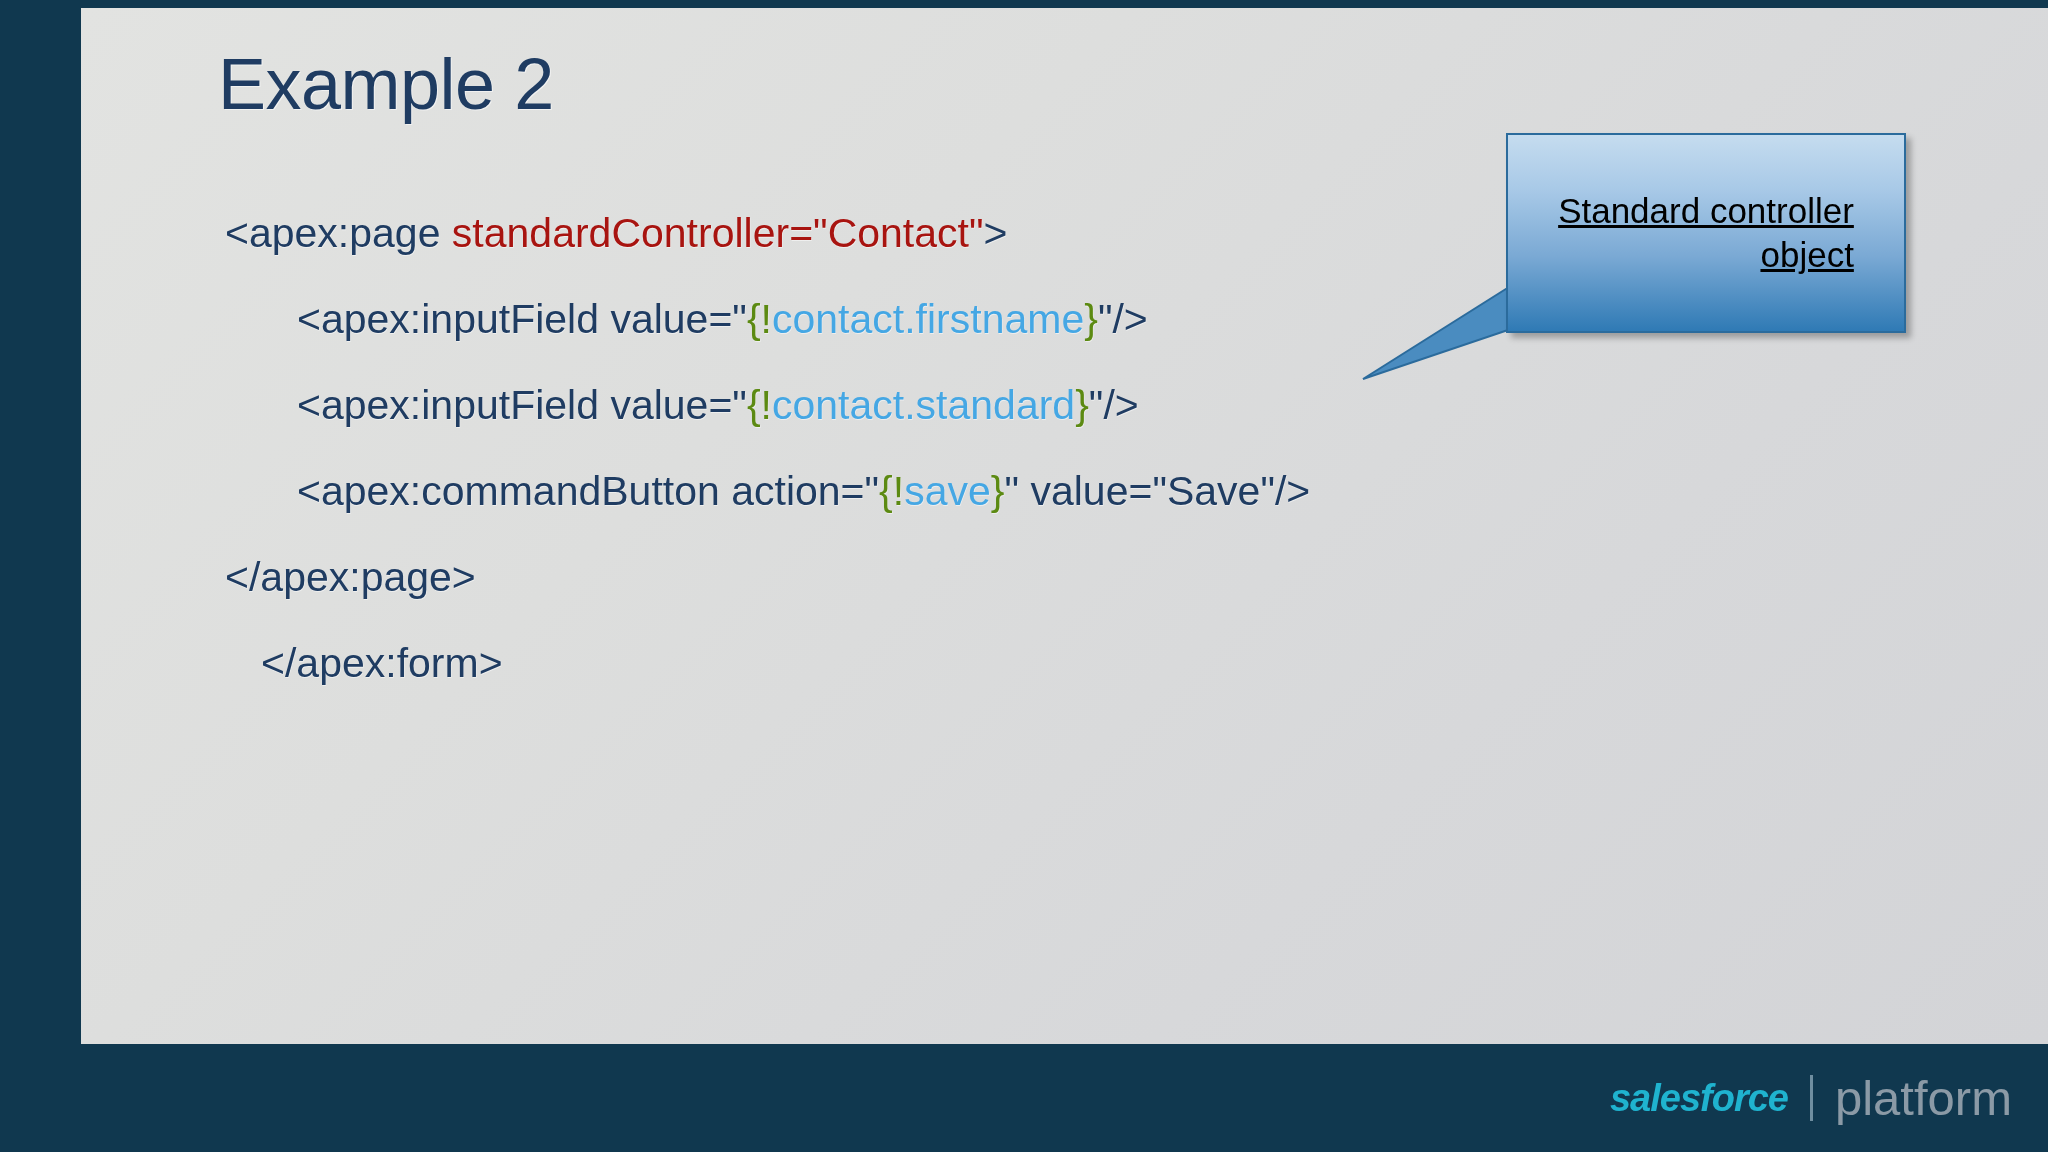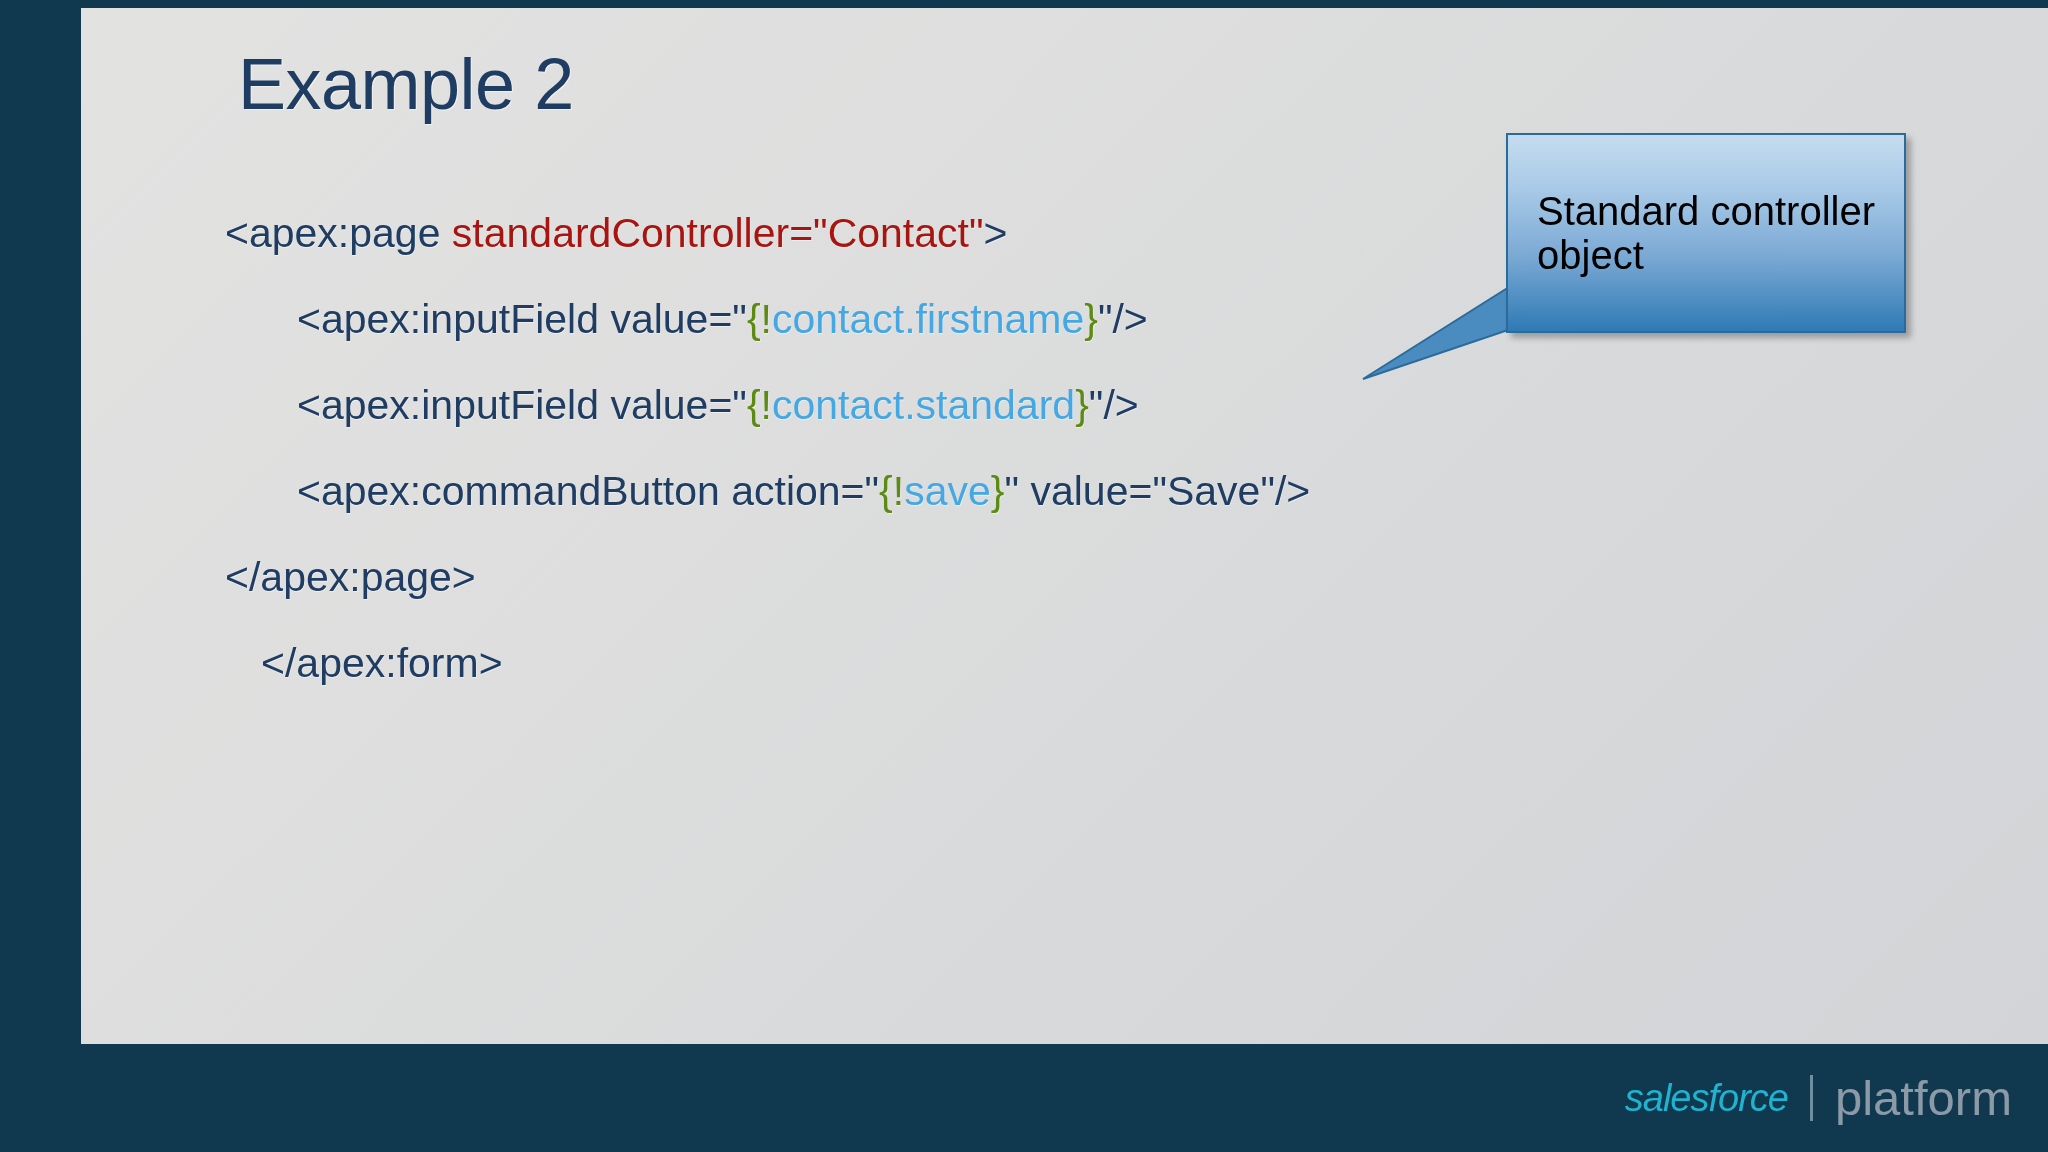--- a/index.html
+++ b/index.html
@@ -28,21 +28,20 @@
   
   #title {
     position: absolute;
     left: 137px; top: 40px;
     font-size: 72px;
     line-height: 1.0;
     color: #1f3c62;
     letter-spacing: -0.5px;
     white-space: nowrap;
     text-shadow: 1px 1px 0 rgba(255,255,255,0.55);
-    margin-left: 20px;
   }
 
   
   #code-block {
     position: absolute;
     left: 144px; top: 182px;
     width: 1500px;
   }
   .code-line {
     font-size: 41px;
@@ -58,27 +57,28 @@
 
   
   .callout {
     position: absolute;
   }
   .callout-box {
     position: relative;
     background: linear-gradient(to bottom, #c5dcef 0%, #a8c9e7 28%, #7aa9d4 62%, #2f7ab5 100%);
     border: 2px solid #2b6b9c;
     color: #000000;
-    text-align: left;
-    font-size: 40px;
+    text-align: right;
+    font-size: 35px;
     line-height: 44px;
     display: flex;
     align-items: center;
     justify-content: center;
     box-shadow: 5px 5px 6px rgba(0,0,0,0.28);
+    text-decoration: underline;
   }
   .callout-tail {
     position: absolute;
     overflow: visible;
     pointer-events: none;
   }
 
   #callout-1 { left: 1425px; top: 125px; }
   #callout-1 .callout-box { width: 400px; height: 200px; }
   #callout-1 .callout-tail { left: -145px; top: 58px; width: 150px; height: 200px; }
@@ -92,21 +92,21 @@
     position: absolute;
     right: 36px; bottom: 28px;
     display: flex;
     align-items: center;
     gap: 22px;
     height: 52px;
   }
   #logo-salesforce {
     font-size: 38px;
     font-style: italic;
-    font-weight: normal;
+    font-weight: bold;
     color: #1fb3cf;
     letter-spacing: -1px;
   }
   #logo-divider {
     width: 3px; height: 46px;
     background: #6f8ea0;
   }
   #logo-platform {
     font-size: 49px;
     color: #8b9aa6;

